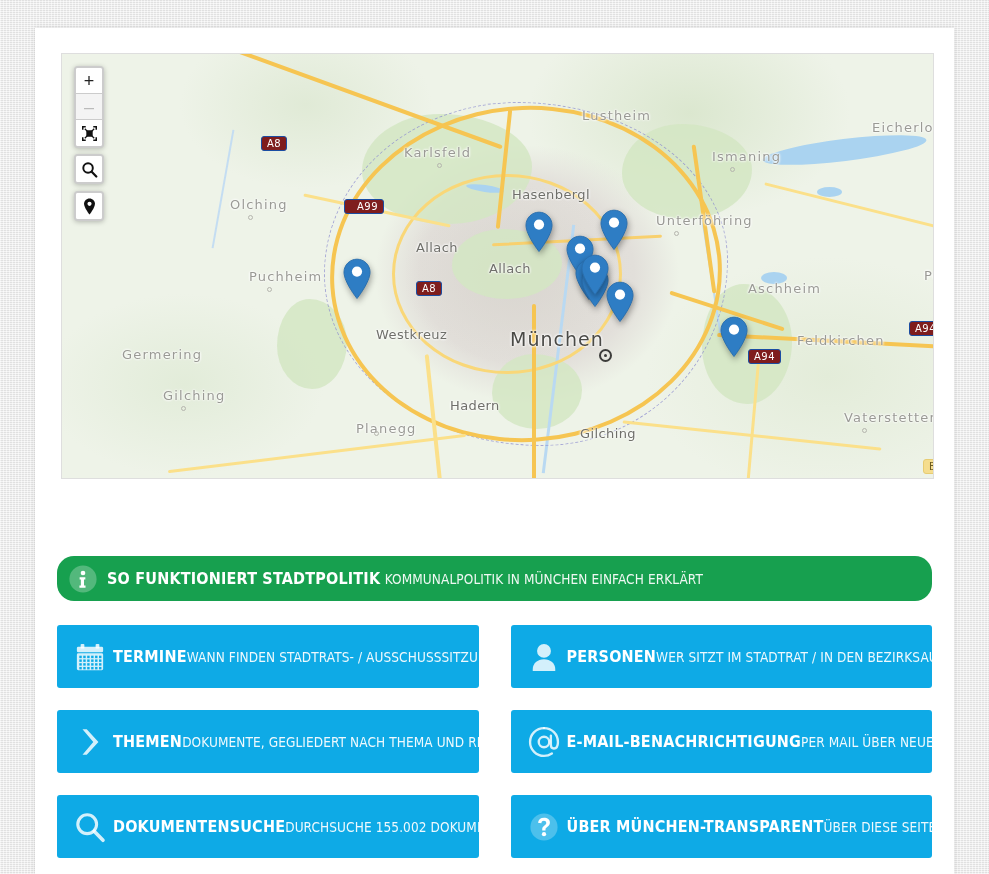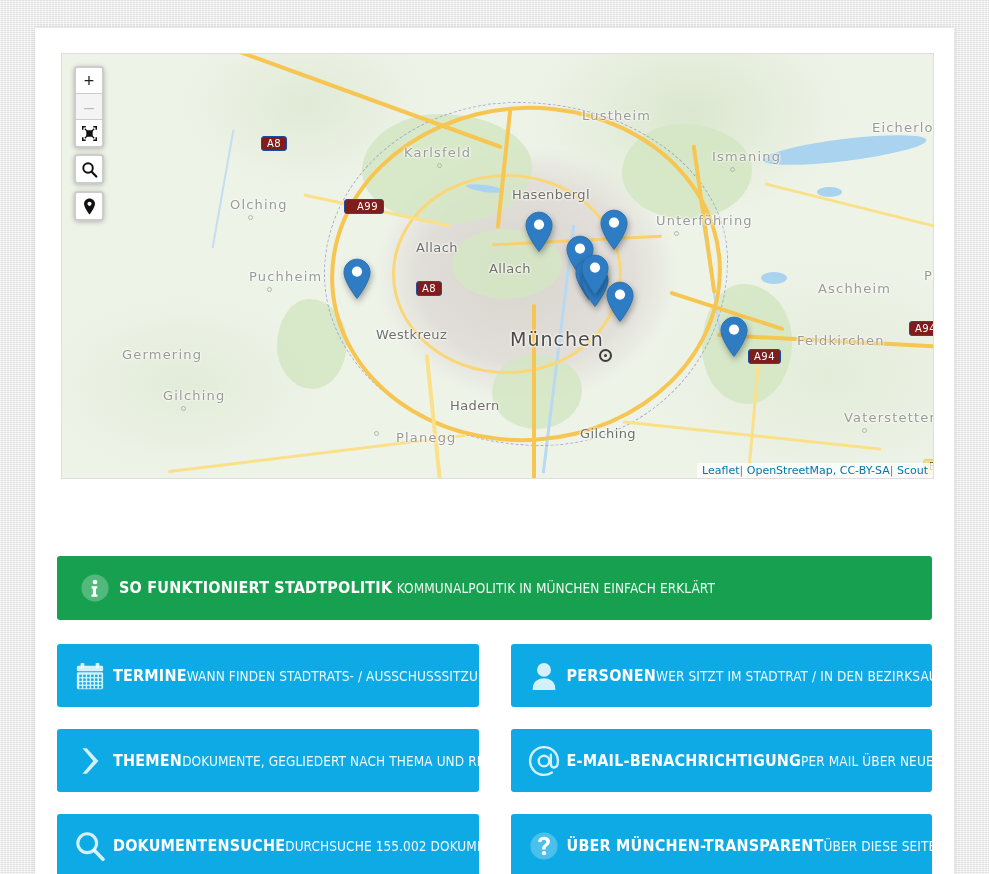--- a/index.html
+++ b/index.html
@@ -176,21 +176,21 @@
     transform: scaleX(0.92); transform-origin:left center;
   }
   .card-sub {
     font-family:"DejaVu Sans Condensed","Liberation Sans Narrow","Liberation Sans", sans-serif;
     font-size:13.5px; letter-spacing:.1px;
     text-transform:uppercase; line-height:1.3;
     color:rgba(255,255,255,0.93);
     white-space:nowrap;
     transform: scaleX(0.92); transform-origin:left center;
   }
-  #card-feature { height:64px; margin-bottom:24px; padding-left:14px; }
+  #card-feature { height:45px; margin-bottom:24px; padding-left:2px;border-radius:17px; }
   #card-feature .card-icon { width:48px; }
 
   .card-grid { display:flex; flex-wrap:wrap; gap:22px 32px; }
   .card-grid .card { width:calc(50% - 16px); height:63px; padding-left:10px; }
 </style>
 </head>
 <body>
 
 <div id="page-wrap">
 
@@ -242,32 +242,32 @@
           <div class="place-dot" style="left: 375px; top: 109px;"></div>
           <div class="place" style="left: 520px; top: 54px;">Lustheim</div>
           <div class="place" style="left: 810px; top: 66px;">Eicherloh</div>
           <div class="place" style="left: 650px; top: 95px; text-align: right;">Ismaning</div>
           <div class="place-dot" style="left: 668px; top: 113px;"></div>
           <div class="place dark" style="left: 450px; top: 133px;">Hasenbergl</div>
           <div class="place dark" style="left: 354px; top: 186px;">Allach</div>
           <div class="place" style="left: 594px; top: 159px;">Unterföhring</div>
           <div class="place-dot" style="left: 612px; top: 177px;"></div>
           <div class="place dark" style="left: 427px; top: 207px;">Allach</div>
-          <div class="place" style="left: 756px; top: 227px;">Aschheim</div>
+          <div class="place" style="left: 686px; top: 227px;">Aschheim</div>
           <div class="place" style="left: 862px; top: 214px;">Poing</div>
           <div class="place dark" style="left: 314px; top: 273px;">Westkreuz</div>
           <div class="place" style="left: 735px; top: 279px;">Feldkirchen</div>
           <div class="place" style="left: 60px; top: 293px;">Germering</div>
           <div class="place" style="left: 782px; top: 356px;">Vaterstetten</div>
           <div class="place-dot" style="left: 800px; top: 374px;"></div>
           <div class="place dark" style="left: 388px; top: 344px;">Hadern</div>
           <div class="place dark" style="left: 518px; top: 372px;">Gilching</div>
           <div class="place" style="left: 101px; top: 334px;">Gilching</div>
           <div class="place-dot" style="left: 119px; top: 352px;"></div>
-          <div class="place" style="left: 294px; top: 376px; margin-left: 40px;">Planegg</div>
+          <div class="place" style="left: 294px; top: 367px;">Planegg</div>
           <div class="place-dot" style="left: 312px; top: 377px;"></div>
         </div>
 
       <div id="map-shields">
           <div class="shield blue" style="left: 199px; top: 82px;">A8</div>
           <div class="shield blue" style="left: 282px; top: 145px; padding-left: 12px;">A99</div>
           <div class="shield blue" style="left: 354px; top: 227px;">A8</div>
           <div class="shield blue" style="left: 847px; top: 267px;">A94</div>
           <div class="shield blue" style="left: 686px; top: 295px;">A94</div>
           <div class="shield yellow" style="left: 861px; top: 405px;">B304</div>
@@ -366,25 +366,20 @@
 
     <div class="lf-ctrl" id="ctrl-locate">
       <div class="lf-btn" style="width:26px;height:26px;">
         <svg width="15" height="17" viewBox="0 0 14 18" aria-hidden="true">
           <path d="M7 0.4C3.8 0.4 1.2 3 1.2 6.2c0 4.2 5.8 11.4 5.8 11.4s5.8-7.2 5.8-11.4C12.8 3 10.2 0.4 7 0.4z" fill="#111"></path>
           <circle cx="7" cy="6.2" r="2.2" fill="#fff"></circle>
         </svg>
       </div>
     </div>
 
-    <div class="attrib">
-      <a href="#">Leaflet</a><span class="sep">|</span>
-      <a href="#">OpenStreetMap, CC-BY-SA</a><span class="sep">|</span>
-      <a href="#">Scout</a>
-    </div>
   </div>
 
   <div id="cards">
 
     <a class="card" id="card-feature" href="#" style="background: rgb(23, 160, 79);">
       <span class="card-icon">
         <svg width="30" height="30" viewBox="0 0 32 32" aria-hidden="true">
           <circle cx="16" cy="16" r="14.5" fill="rgba(255,255,255,0.26)"></circle>
           <circle cx="16" cy="9.6" r="2.5" fill="#fff"></circle>
           <path d="M12.4 14.2h6.1v2.4h-1.4v6.2h1.6v2.4h-6.5v-2.4h1.5v-6.2h-1.3z" fill="#fff"></path>

